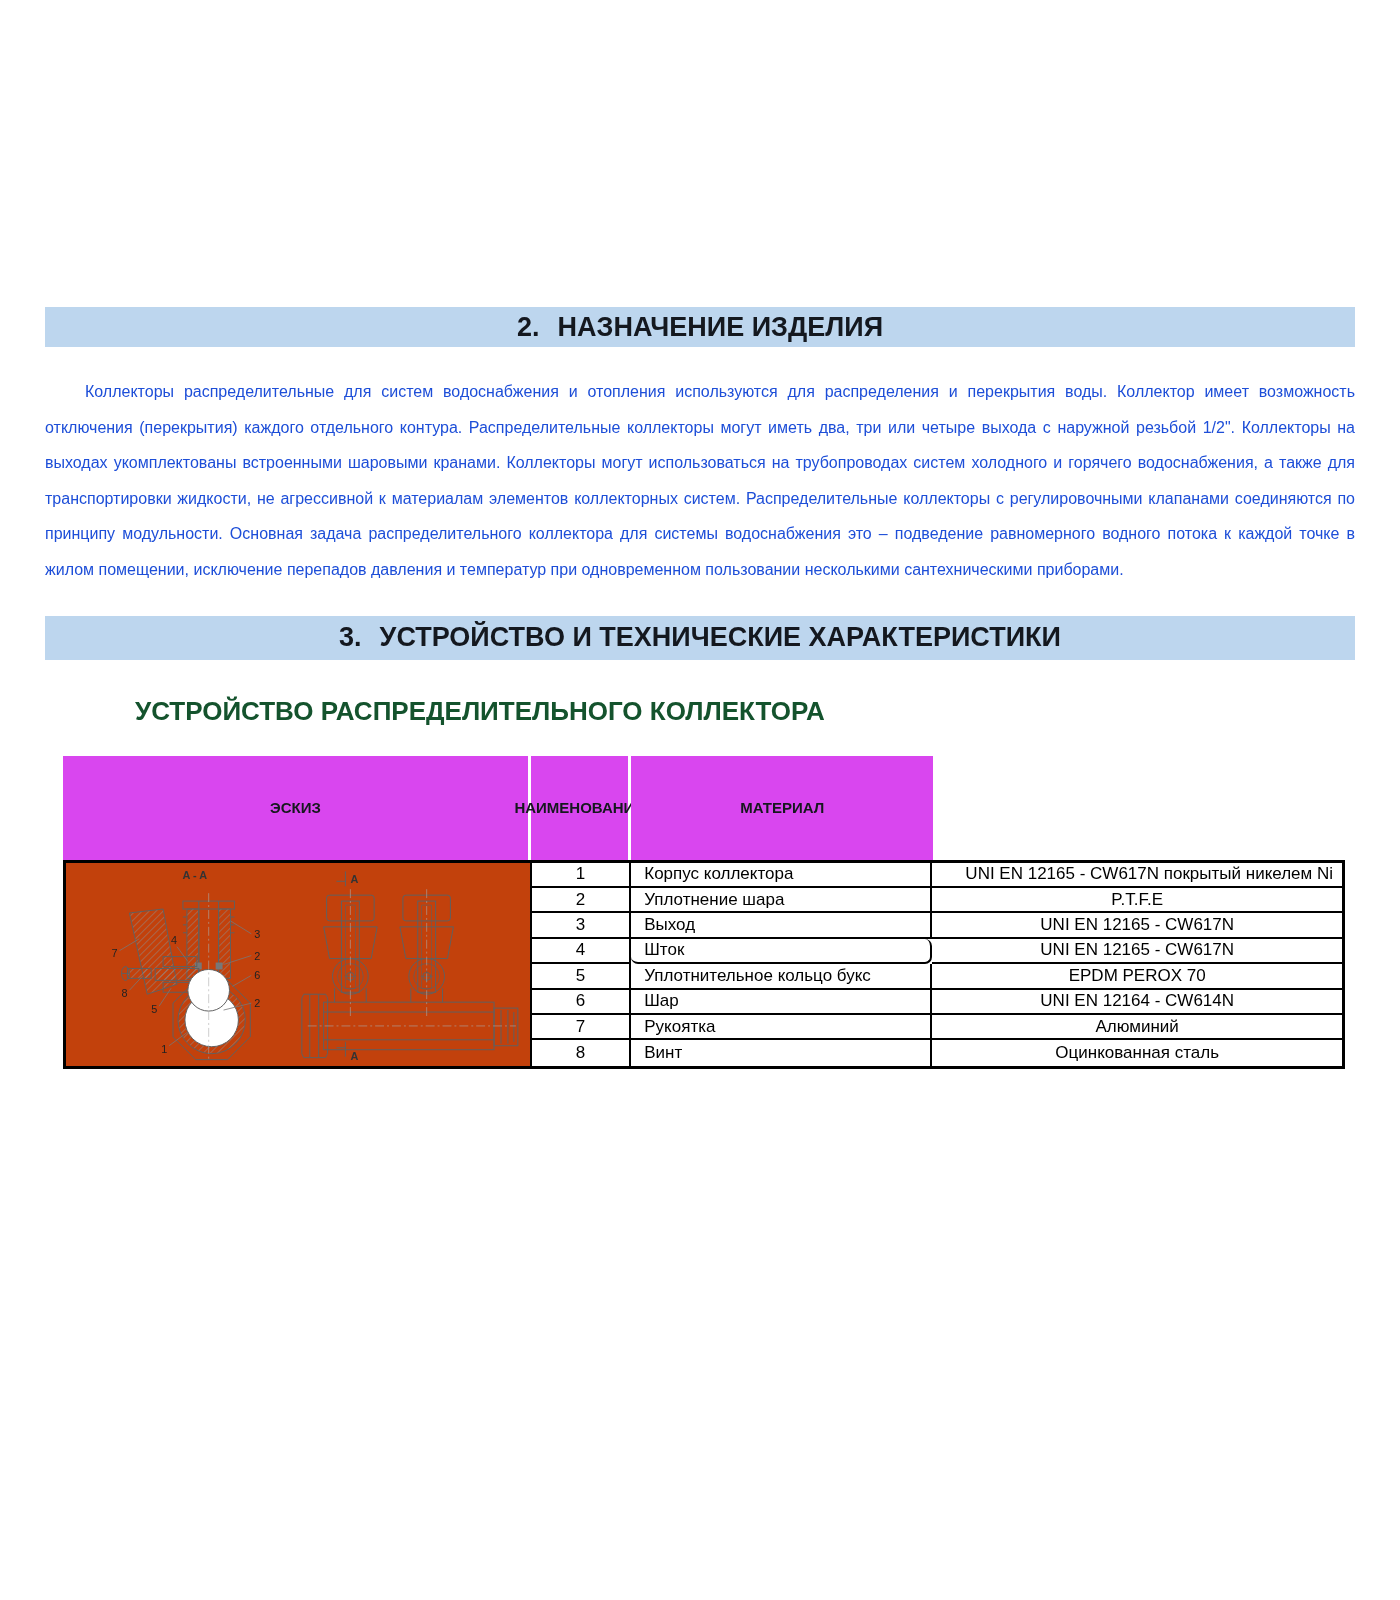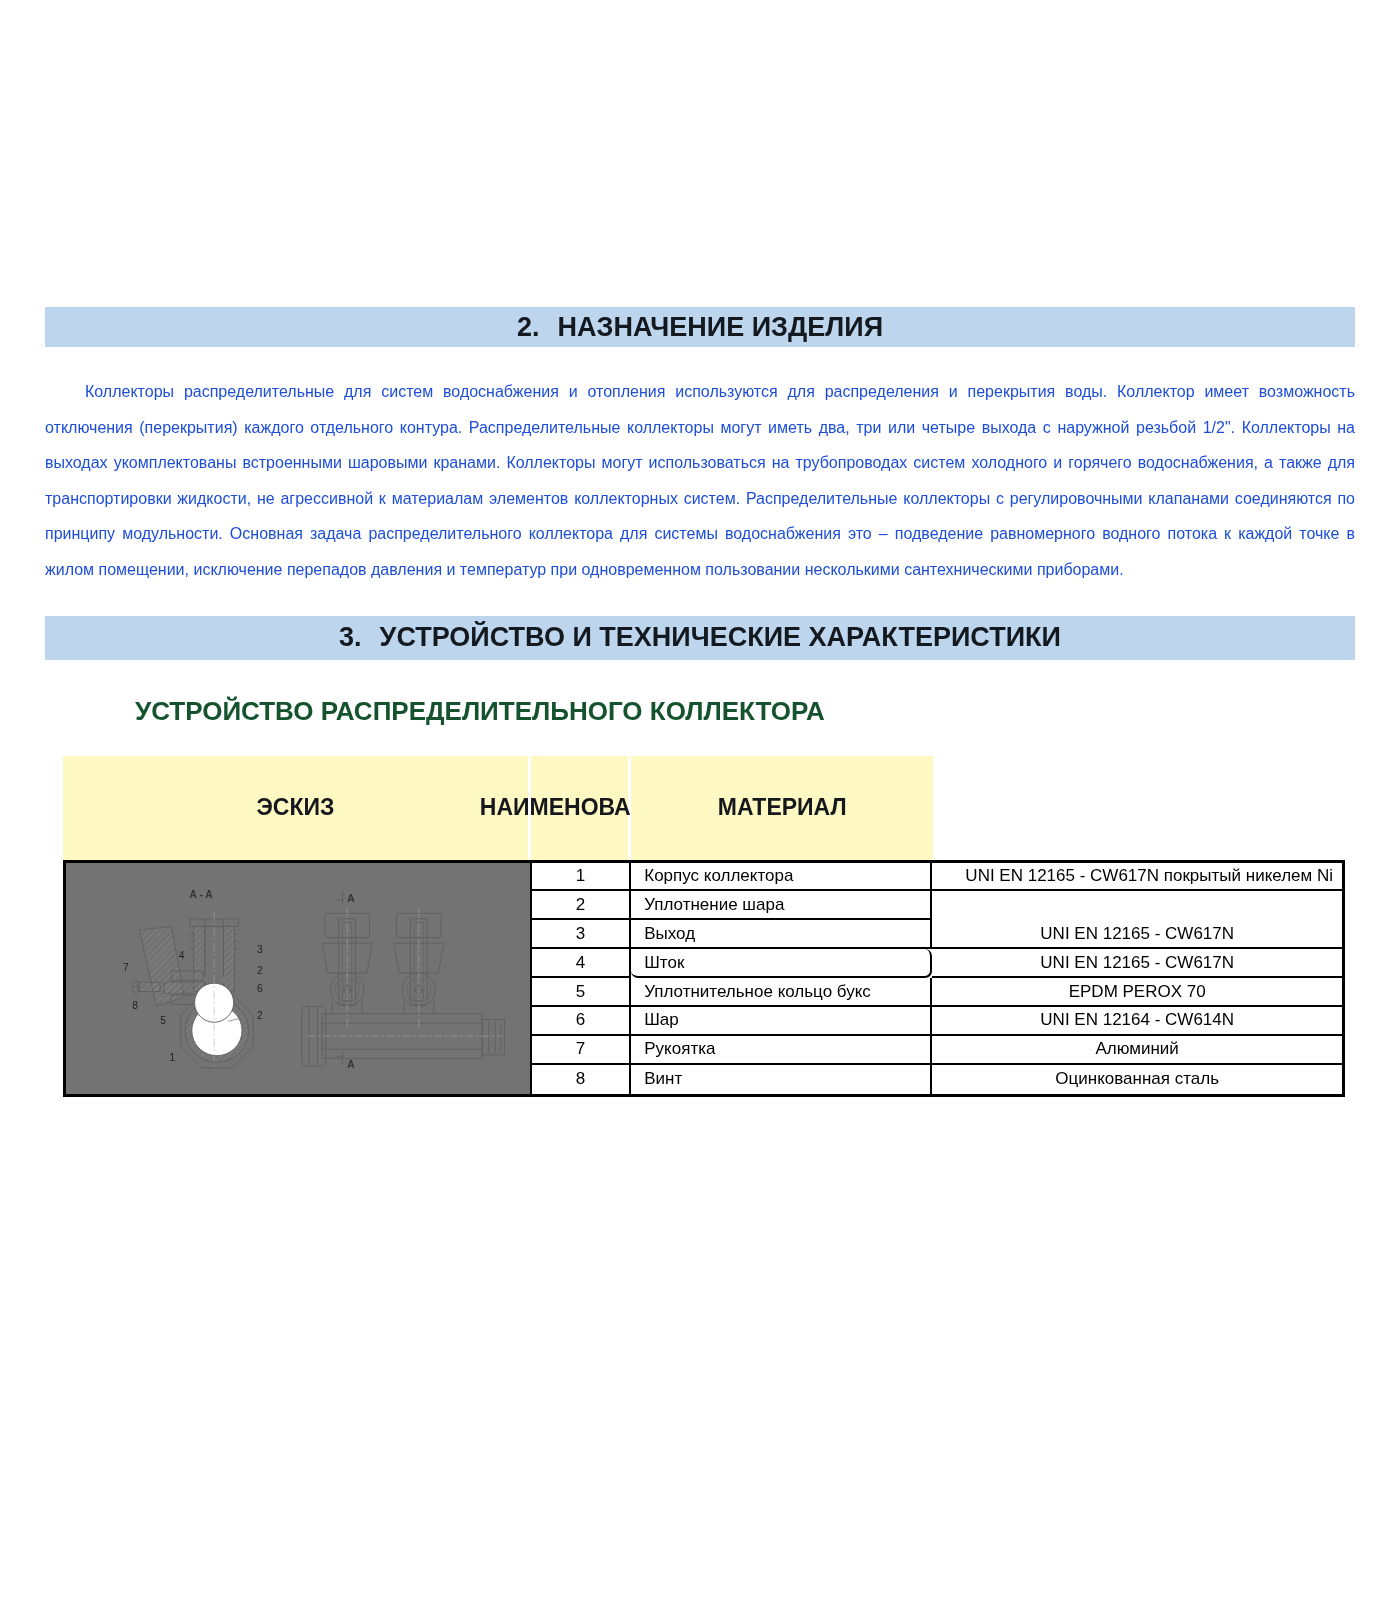--- a/index.html
+++ b/index.html
@@ -14,36 +14,36 @@
   .band2 { height:44px; margin-top:28px; }
 
   .para { margin-top:27px; font-size:16px; line-height:35.6px; color:#1d4ed8;
           text-align:justify; text-indent:40px; }
 
   .subtitle { margin-top:36px; padding-left:90px; font-weight:700;
               font-size:26px; color:#14532d; }
 
   .table-wrap { margin-top:29px; margin-left:18px; width:1282px; }
   .header-grid { display:grid; grid-template-columns:36.5% 7.8% 23.6% 1fr; }
-  .hcell { background:#fef9c3; height:104px; display:flex; align-items:center;
-           justify-content:center; font-weight:700; font-size:23px;
+  .hcell { background:#d946ef; height:104px; display:flex; align-items:center;
+           justify-content:center; font-weight:700; font-size:15px;
            color:#15181d; }
   .hcell:not(:last-child){ border-right:3px solid #ffffff; }
 
   .body-grid { display:grid; grid-template-columns:36.5% 7.8% 23.6% 1fr;
                border:3px solid #000; border-top-width:3px; }
   .bcell { min-height:25.4px; display:flex; align-items:center; font-size:17px;
            color:#000; background:#fff; }
   .bcell.bb { border-bottom:2px solid #000; }
   .col-pos { justify-content:center; border-right:2px solid #000; }
   .col-name { padding-left:13px; border-right:2px solid #000; }
   .col-material { justify-content:center; text-align:center; padding:0 4px; }
   .sketch-cell { grid-column:1; grid-row:1 / span 8; border-right:2px solid #000;
                  display:flex; align-items:center; justify-content:center;
-                 padding:16px; background:#737373; }
+                 padding:2px; background:#c2410c; }
   .sketch-cell svg { width:462px; height:199px; }
 
   svg text.lbl { font-family:"Liberation Sans",sans-serif; font-size:11px;
                  fill:#333333; font-weight:600; }
   svg text.callout { font-family:"Liberation Sans",sans-serif; font-size:11px;
                      fill:#222222; }
 </style>
 </head>
 <body>
 
@@ -192,20 +192,21 @@
         <line x1="362" y1="24" x2="362" y2="152" stroke="#aaa" stroke-width="0.6" stroke-dasharray="9 3 2 3"></line>
       </g>
     </g>
   </svg>
 </div>
         <div class="bcell col-pos bb" style="grid-area: 1 / 2;">1</div>
         <div class="bcell col-name bb" style="grid-area: 1 / 3;">Корпус коллектора</div>
         <div class="bcell col-material bb" style="grid-area: 1 / 4; padding-left: 28px;">UNI EN 12165 - CW617N покрытый никелем Ni</div>
         <div class="bcell col-pos bb" style="grid-area: 2 / 2;">2</div>
         <div class="bcell col-name bb" style="grid-area: 2 / 3;">Уплотнение шара</div>
+        <div class="bcell col-material bb" style="grid-area: 2 / 4;">P.T.F.E</div>
         <div class="bcell col-pos bb" style="grid-area: 3 / 2;">3</div>
         <div class="bcell col-name bb" style="grid-area: 3 / 3;">Выход</div>
         <div class="bcell col-material bb" style="grid-area: 3 / 4;">UNI EN 12165 - CW617N</div>
         <div class="bcell col-pos bb" style="grid-area: 4 / 2;">4</div>
         <div class="bcell col-name bb" style="grid-area: 4 / 3; border-radius: 7px;">Шток</div>
         <div class="bcell col-material bb" style="grid-area: 4 / 4;">UNI EN 12165 - CW617N</div>
         <div class="bcell col-pos bb" style="grid-area: 5 / 2;">5</div>
         <div class="bcell col-name bb" style="grid-area: 5 / 3;">Уплотнительное кольцо букс</div>
         <div class="bcell col-material bb" style="grid-area: 5 / 4;">EPDM PEROX 70</div>
         <div class="bcell col-pos bb" style="grid-area: 6 / 2;">6</div>

